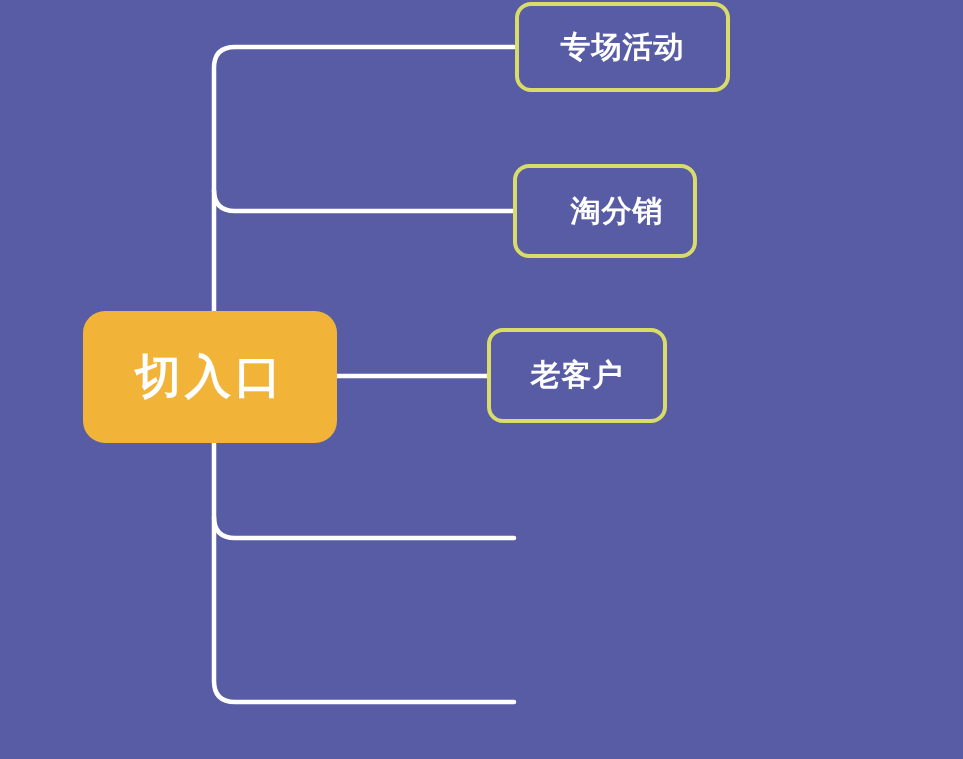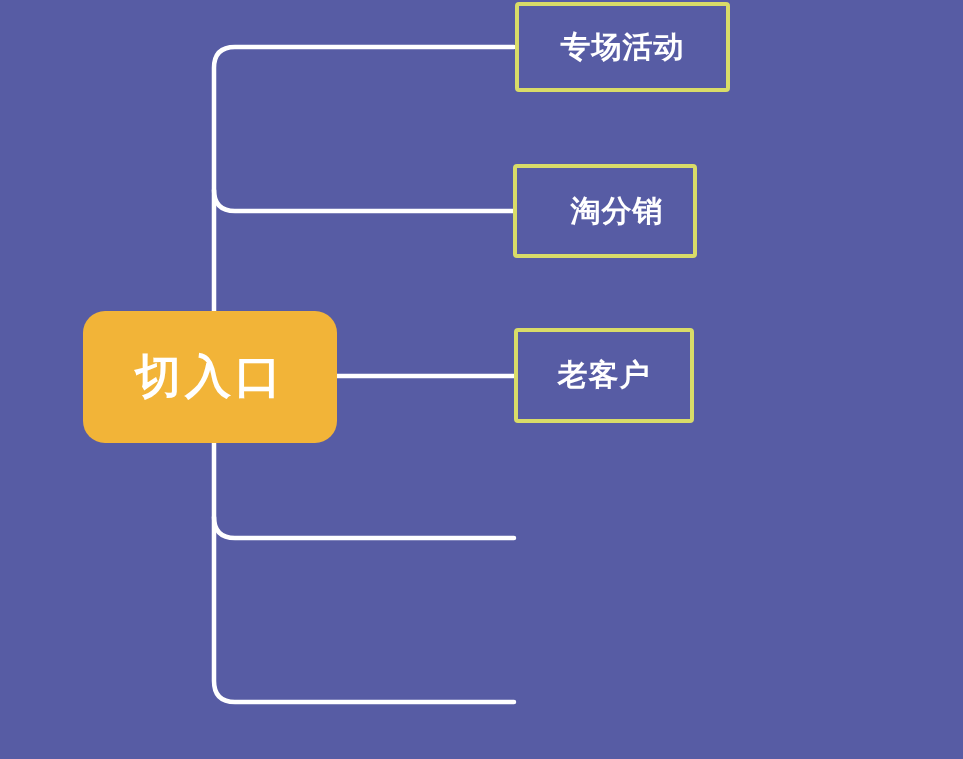--- a/index.html
+++ b/index.html
@@ -45,21 +45,21 @@
   }
   .root-node{
     background:var(--root-fill);
     border-radius:22px;
     font-size:46px;
     letter-spacing:4px;
   }
   .branch-node{
     background:var(--bg);
     border:4px solid var(--branch-border);
-    border-radius:4px;
+    border-radius:16px;
     font-size:30px;
     letter-spacing:1px;
   }
 </style>
 </head>
 <body>
 
 <div class="canvas">
 
   <svg class="connectors" viewBox="0 0 963 759" xmlns="http://www.w3.org/2000/svg">
@@ -74,19 +74,19 @@
   </div>
 
   <div class="node branch-node" style="left:515px;top:2px;width:215px;height:90px;">
     <span>专场活动</span>
   </div>
 
   <div class="node branch-node" style="left:513px;top:164px;width:184px;height:94px;padding-left:24px;">
     <span>淘分销</span>
   </div>
 
-  <div class="node branch-node" style="left:514px;top:328px;width:180px;height:95px;">
+  <div class="node branch-node" style="left:487px;top:328px;width:180px;height:95px;">
     <span>老客户</span>
   </div>
 
 
 
 </div>
 
 </body></html>

